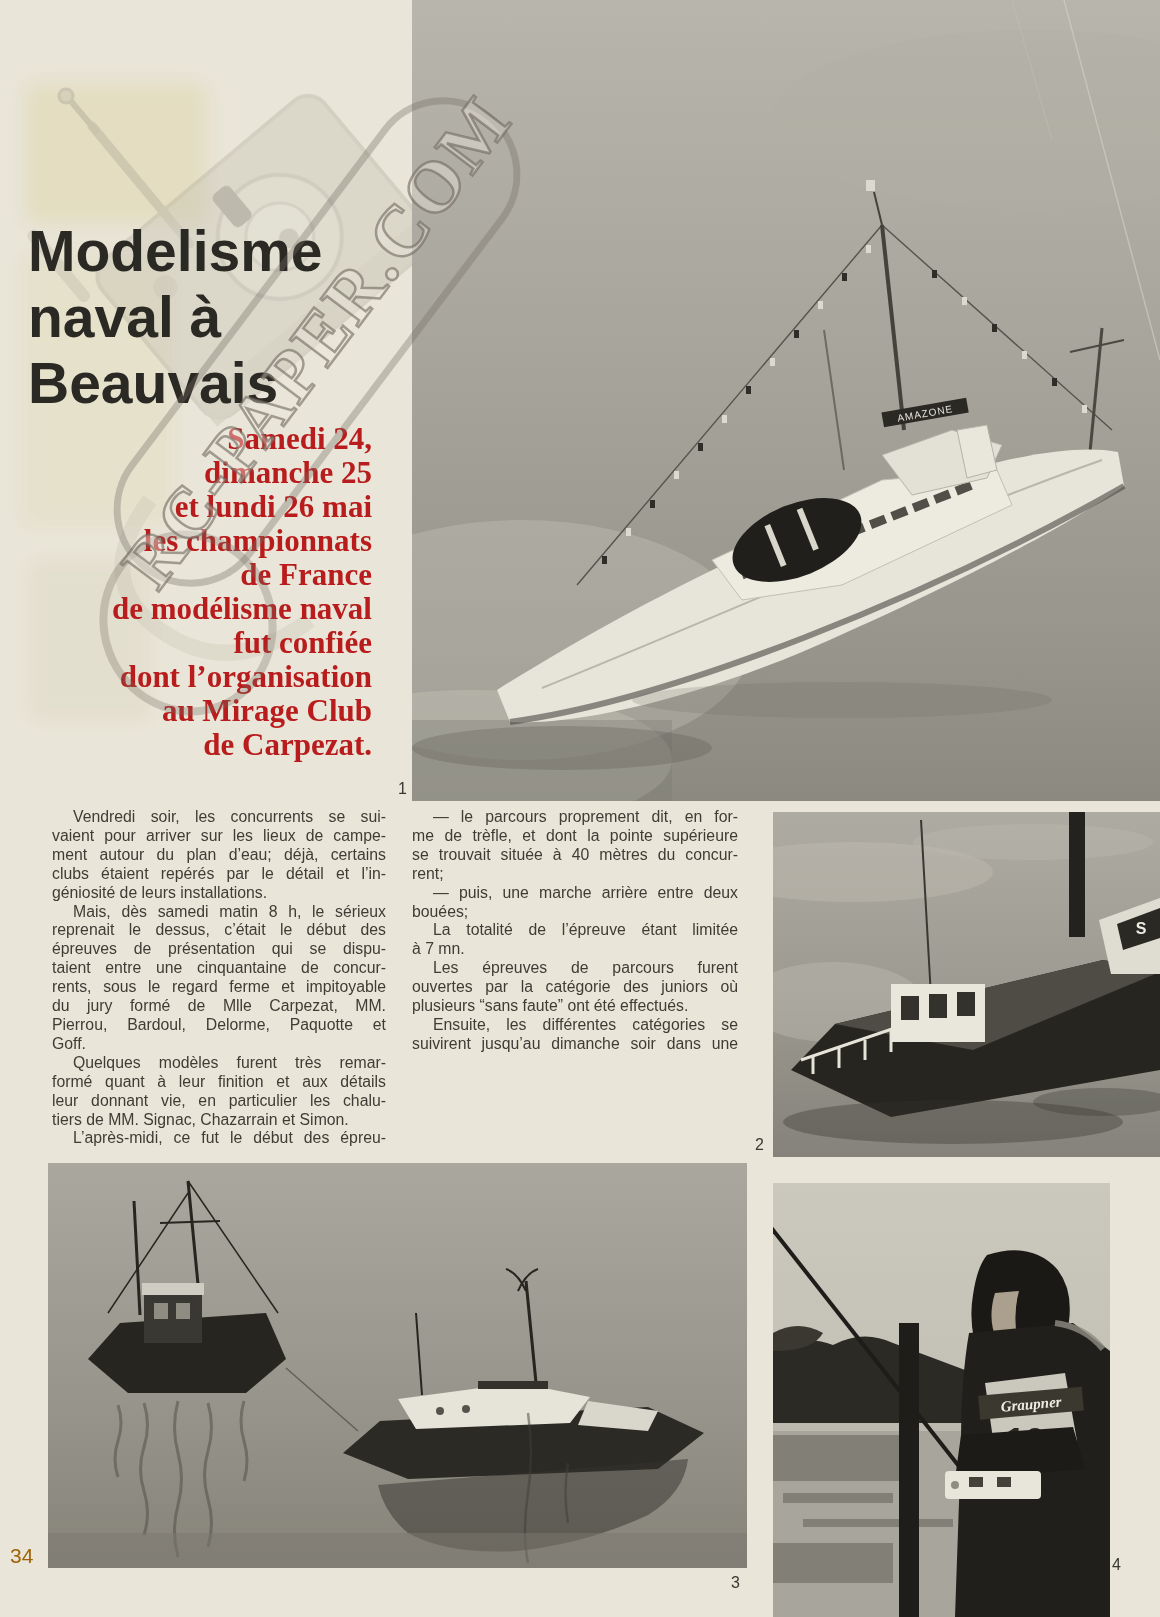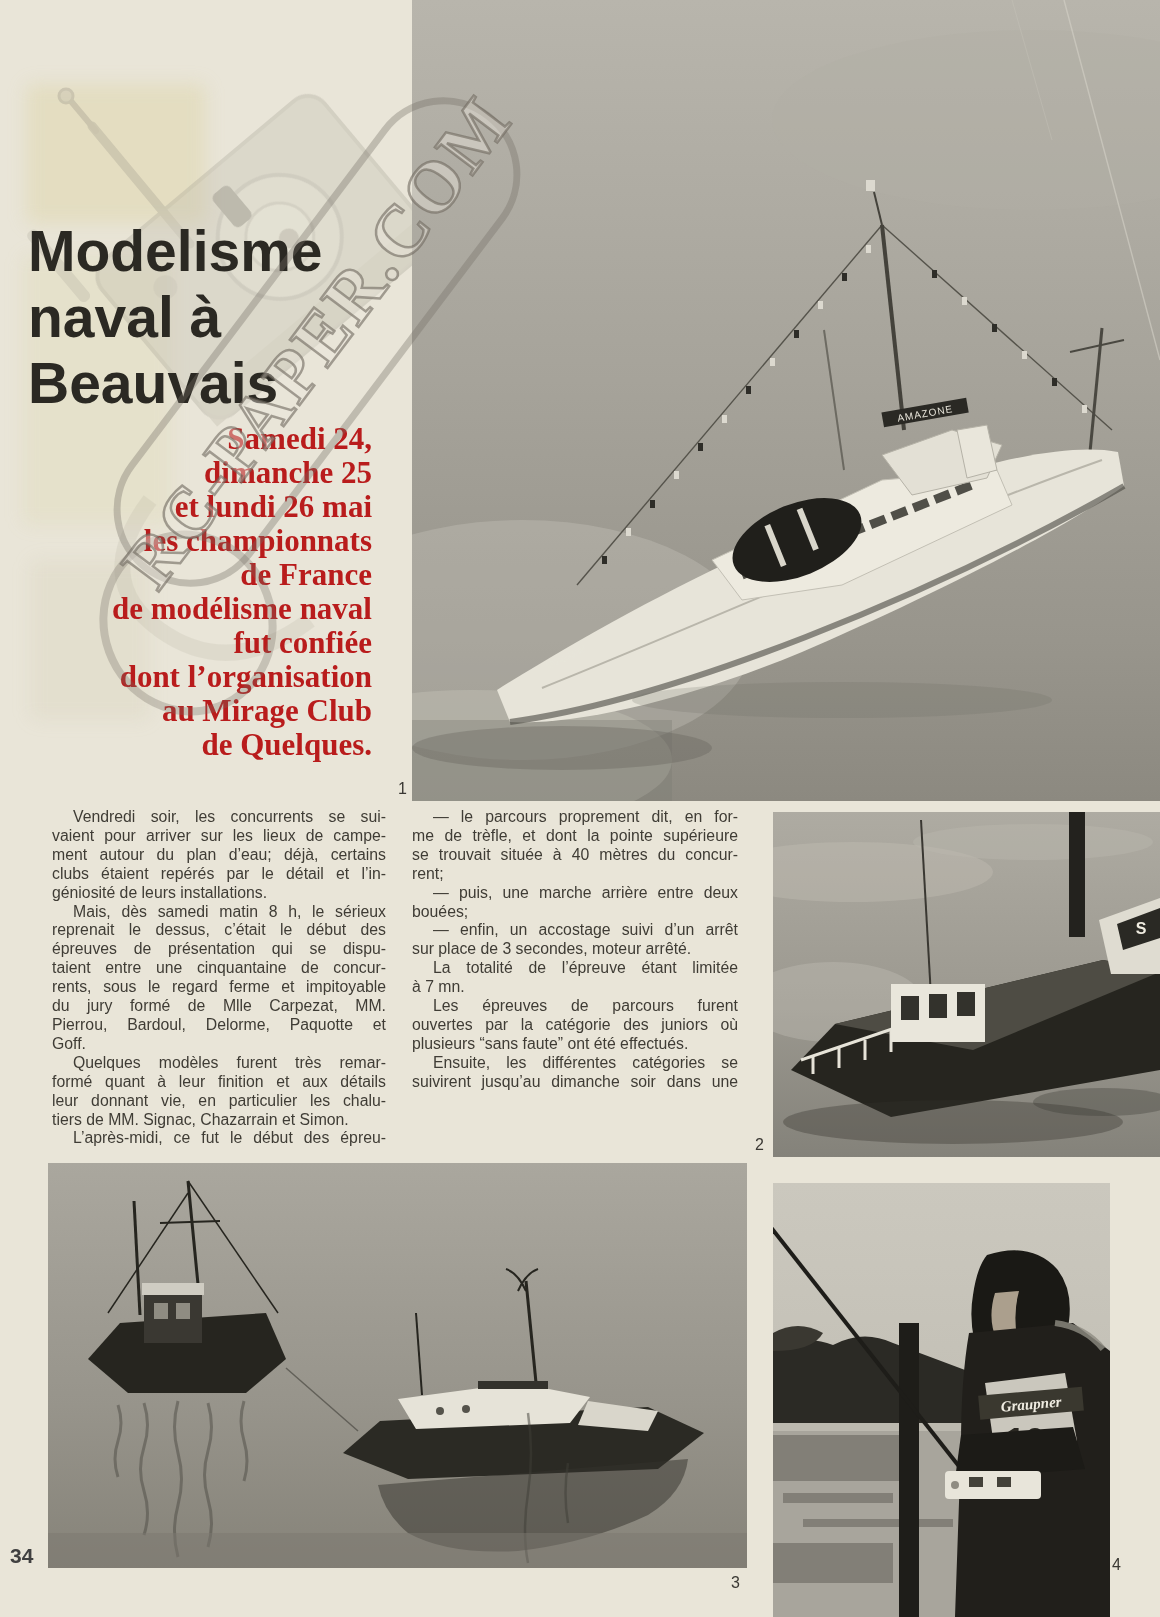--- a/index.html
+++ b/index.html
@@ -49,21 +49,21 @@
   #photo2{left:773px;top:812px;width:387px;height:345px;}
   #photo3{left:48px;top:1163px;width:699px;height:405px;}
   #photo4{left:773px;top:1183px;width:337px;height:434px;}
 
   .photo-label{position:absolute;font-size:16px;color:#3a3833;z-index:25;}
   #label1{left:398px;top:780px;}
   #label2{left:755px;top:1136px;}
   #label3{left:731px;top:1574px;}
   #label4{left:1112px;top:1556px;}
 
-  .page-number{position:absolute;left:10px;top:1544px;font-size:21px;font-weight:bold;color:#404040;z-index:25;}
+  .page-number{position:absolute;left:10px;top:1544px;font-size:21px;font-weight:normal;color:#a16207;z-index:25;}
 
   
   .stamp{
     position:absolute;left:30px;top:265px;width:560px;height:140px;
     transform:rotate(-53deg);transform-origin:50% 50%;
     display:flex;align-items:center;justify-content:center;
     border:7px solid rgba(115,110,100,.35);border-radius:90px;
     z-index:40;pointer-events:none;
   }
   .stamp-text{
@@ -118,21 +118,21 @@
   <div class="lede">
       <div class="lede-line">Samedi 24,</div>
       <div class="lede-line">dimanche 25</div>
       <div class="lede-line">et lundi 26 mai</div>
       <div class="lede-line">les championnats</div>
       <div class="lede-line">de France</div>
       <div class="lede-line">de modélisme naval</div>
       <div class="lede-line">fut confiée</div>
       <div class="lede-line">dont l’organisation</div>
       <div class="lede-line">au Mirage Club</div>
-      <div class="lede-line">de Quelques.</div>
+      <div class="lede-line">de Carpezat.</div>
     </div>
 
   <div class="photo" id="photo1">
     <svg viewBox="0 0 748 801" preserveAspectRatio="none">
       <defs>
         <linearGradient id="w1" x1="0" y1="0" x2="0" y2="1">
           <stop offset="0" stop-color="#b8b5ac"></stop>
           <stop offset="0.45" stop-color="#a7a49b"></stop>
           <stop offset="0.8" stop-color="#98958c"></stop>
           <stop offset="1" stop-color="#8c8980"></stop>
@@ -373,24 +373,20 @@
         <div class="jline indent">— le parcours proprement dit, en for-</div>
         <div class="jline">me de trèfle, et dont la pointe supérieure</div>
         <div class="jline">se trouvait située à 40 mètres du concur-</div>
         <div class="jline jlast">rent;</div>
       </div>
       <div class="para">
         <div class="jline indent">— puis, une marche arrière entre deux</div>
         <div class="jline jlast">bouées;</div>
       </div>
       <div class="para">
-        <div class="jline indent">— enfin, un accostage suivi d’un arrêt</div>
-        <div class="jline jlast">sur place de 3 secondes, moteur arrêté.</div>
-      </div>
-      <div class="para">
         <div class="jline indent">La totalité de l’épreuve étant limitée</div>
         <div class="jline jlast">à 7 mn.</div>
       </div>
       <div class="para">
         <div class="jline indent">Les épreuves de parcours furent</div>
         <div class="jline">ouvertes par la catégorie des juniors où</div>
         <div class="jline jlast">plusieurs “sans faute” ont été effectués.</div>
       </div>
       <div class="para">
         <div class="jline indent">Ensuite, les différentes catégories se</div>

